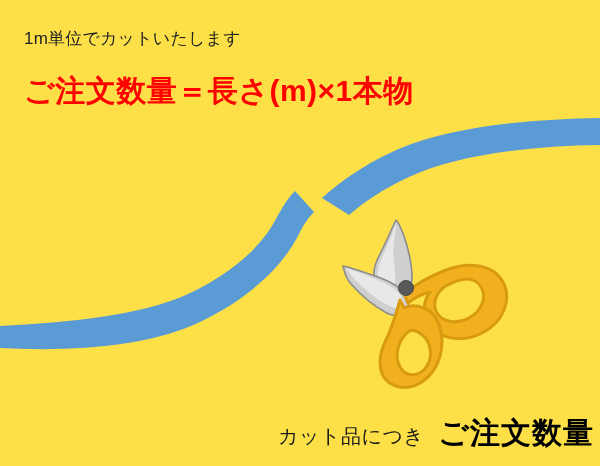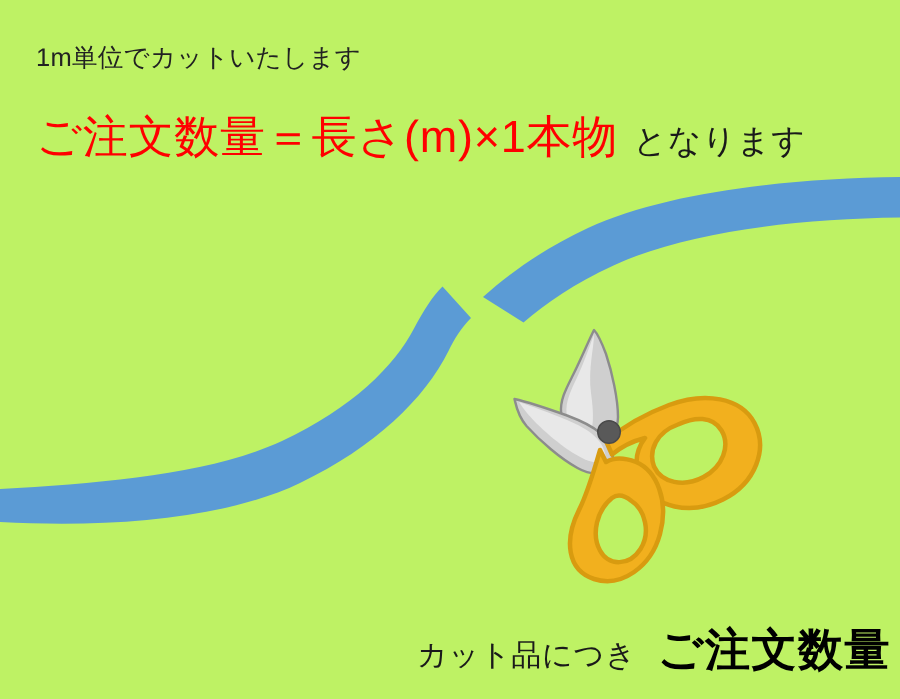--- a/index.html
+++ b/index.html
@@ -7,21 +7,21 @@
     padding: 0;
     background: #ffffff;
   }
   body {
     font-family: "Liberation Sans", "DejaVu Sans", sans-serif;
   }
   #page {
     position: relative;
     width: 600px;
     height: 466px;
-    background: #bef264;
+    background: #fde047;
     overflow: hidden;
   }
   #artwork {
     position: absolute;
     left: 0;
     top: 0;
     width: 600px;
     height: 466px;
   }
   .txt {
@@ -41,21 +41,21 @@
   #order-formula-row {
     position: absolute;
     left: 24px;
     top: 71px;
     display: flex;
     align-items: baseline;
     white-space: nowrap;
   }
   #order-formula {
     font-size: 30px;
-    font-weight: 400;
+    font-weight: 700;
     letter-spacing: 0.5px;
   }
   #order-formula-suffix {
     font-size: 22px;
     font-weight: 400;
     color: #1a1a1a;
     margin-left: 10px;
     letter-spacing: 0.5px;
   }
   #footer-row {
@@ -154,21 +154,20 @@
              C434,355 430,340 421,334
              C416,330 412,329 408,332 Z" fill-rule="evenodd"></path>
 
     <circle cx="406" cy="288" r="7.5" fill="#595959" stroke="#4a4a4a" stroke-width="1"></circle>
   </svg>
 
   <div class="txt" id="headline-note">1m単位でカットいたします</div>
 
   <div id="order-formula-row">
     <span id="order-formula" style="color:#FF0000">ご注文数量＝長さ(m)×1本物</span>
-    <span id="order-formula-suffix">となります</span>
   </div>
 
   <div id="footer-row">
     <span id="footer-lead">カット品につき</span>
     <span id="footer-strong">ご注文数量</span>
   </div>
 
 </div>
 
 </body></html>

